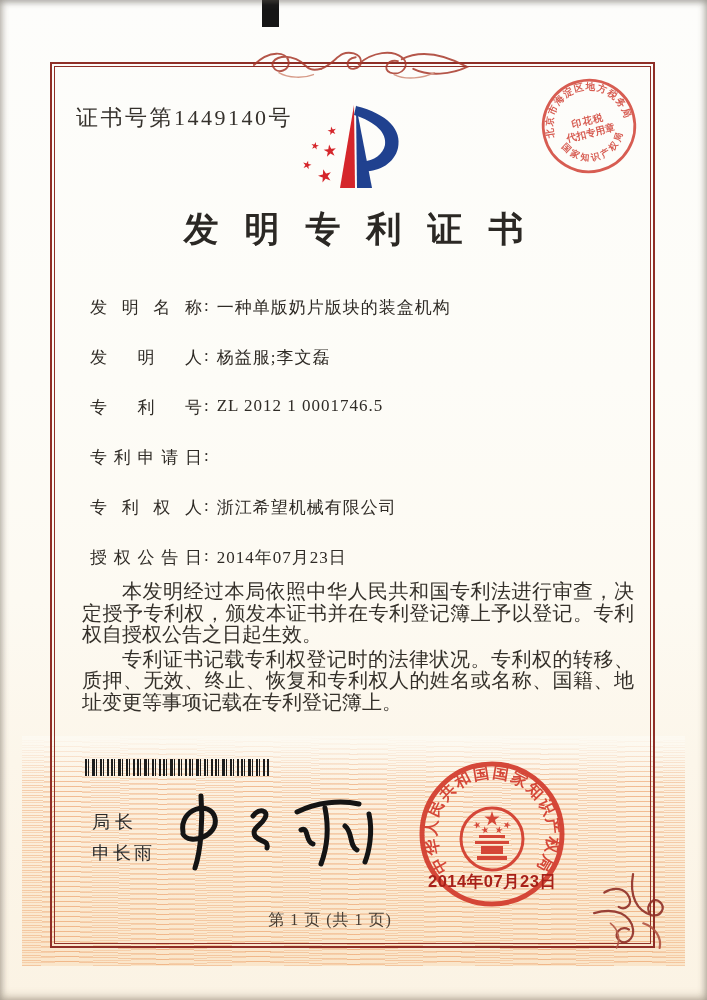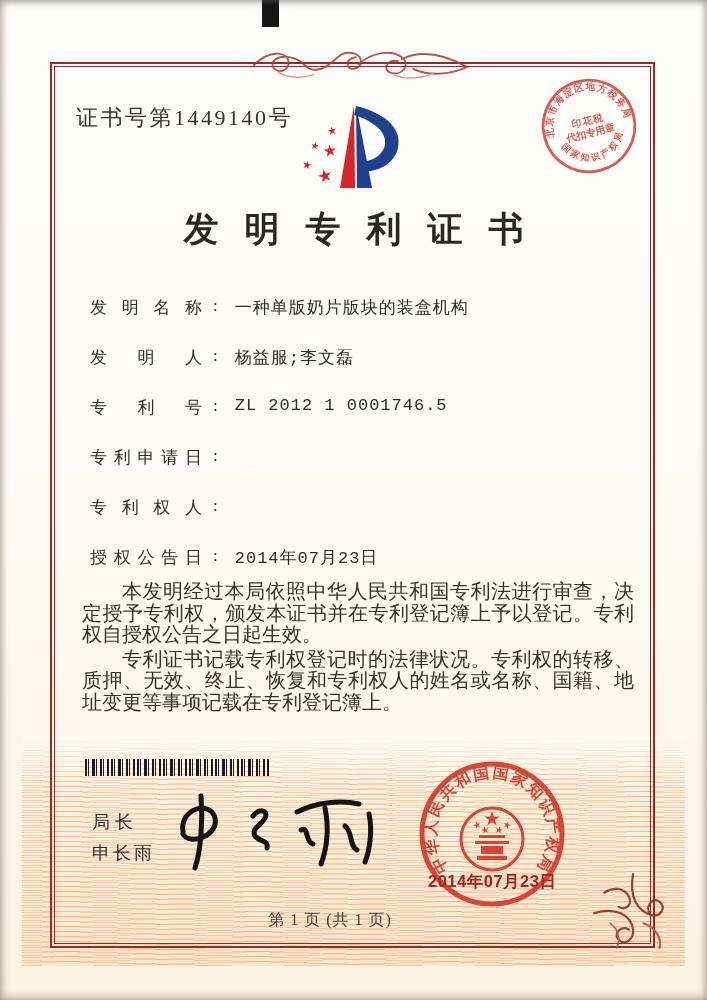--- a/index.html
+++ b/index.html
@@ -49,27 +49,27 @@
   .logo{position:absolute;left:288px;top:100px;width:135px;height:105px;z-index:4;}
   .tax-stamp{position:absolute;left:537px;top:74px;width:104px;height:104px;z-index:6;opacity:.82;}
 
   .title{
     position:absolute;left:13px;top:206px;width:707px;z-index:4;
     text-align:center;font-size:35px;font-weight:700;color:#2b2824;
     letter-spacing:26px;
   }
 
   .fields{position:absolute;left:90px;top:296px;width:520px;z-index:4;}
-  .frow{height:50px;display:flex;align-items:flex-start;font-size:17px;color:#2f2b26;gap:9px;}
+  .frow{height:50px;display:flex;align-items:flex-start;font-size:17px;color:#2f2b26;}
   .frow .label{
     display:inline-block;width:112px;flex:0 0 112px;
     text-align:justify;text-align-last:justify;font-weight:500;
   }
   .frow .colon{margin:0 8px 0 2px;}
-  .frow .value{letter-spacing:1px;font-family:Liberation Mono, monospace;}
+  .frow .value{letter-spacing:1px;}
 
   .paras{
     position:absolute;left:82px;top:581px;width:552px;z-index:4;
     font-size:20px;line-height:21.5px;color:#34302a;text-align:justify;
   }
   .paras p{margin:0 0 3px 0;text-indent:2em;}
 
   .barcode{
     position:absolute;left:85px;top:759px;width:185px;height:17px;z-index:4;
     background:repeating-linear-gradient(90deg,
@@ -191,20 +191,21 @@
         <span class="colon">:</span>
         <span class="value">ZL 2012 1 0001746.5</span>
     </div>
     <div class="frow">
       <span class="label">专利申请日</span>
         <span class="colon">:</span>
     </div>
     <div class="frow">
       <span class="label">专利权人</span>
         <span class="colon">:</span>
+        <span class="value">浙江希望机械有限公司</span>
     </div>
     <div class="frow">
       <span class="label">授权公告日</span>
         <span class="colon">:</span>
         <span class="value">2014年07月23日</span>
     </div>
   </div>
 
   <div class="paras">
     <p>本发明经过本局依照中华人民共和国专利法进行审查，决定授予专利权，颁发本证书并在专利登记簿上予以登记。专利权自授权公告之日起生效。</p>

